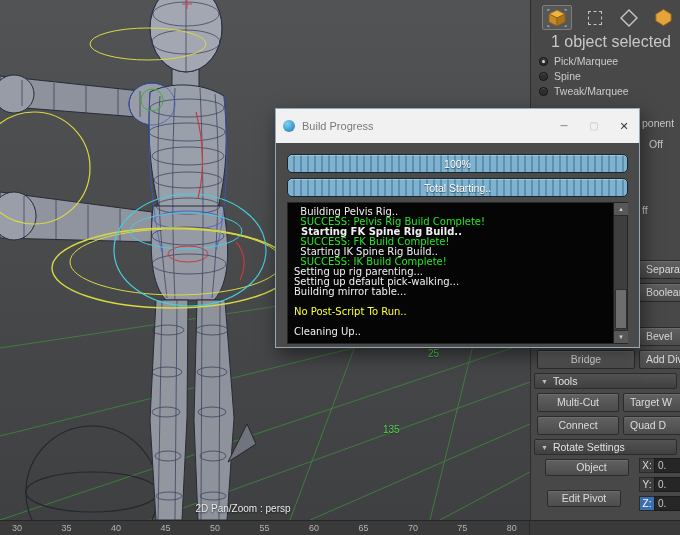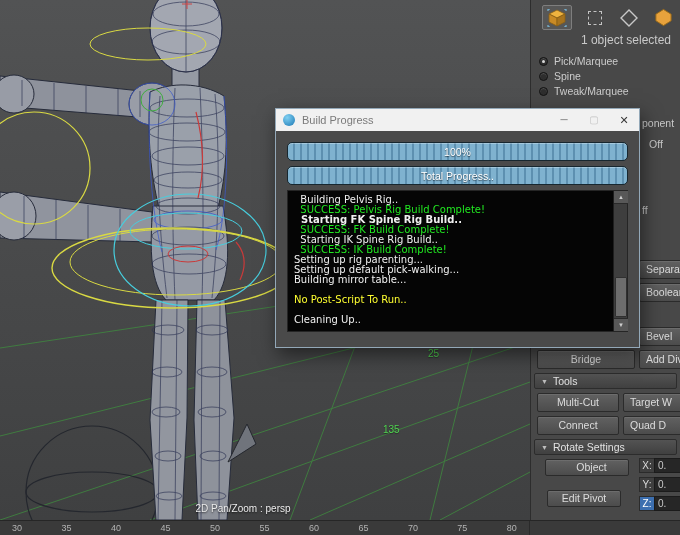--- a/index.html
+++ b/index.html
@@ -20,21 +20,21 @@
 
   
   .panel{position:absolute;left:530px;top:0;width:150px;height:520px;background:#484848;border-left:1px solid #2d2d2d;overflow:hidden;z-index:5}
   .icon-slot{position:absolute;top:5px;width:30px;height:25px;display:flex;align-items:center;justify-content:center;border-radius:2px}
   .icon-slot.active{background:#575757;border:1px solid #7e7e7e}
   #icon-slot-1{left:11px}
   #icon-slot-2{left:49px}
   #icon-slot-3{left:83px}
   #icon-slot-4{left:117px}
   .marquee-glyph{width:14px;height:14px;border:1px dashed #c4c4c4}
-  .sel-status{position:absolute;top:33px;right:9px;font-size:12px;color:#c9c9c9}
+  .sel-status{position:absolute;top:33px;right:9px;font-size:16px;color:#c9c9c9}
   .radio-row{position:absolute;left:8px;display:flex;align-items:center;gap:6px}
   #radio-1{top:55px}#radio-2{top:70px}#radio-3{top:85px}
   .radio-circle{width:9px;height:9px;border-radius:50%;background:#2e2e2e;border:1px solid #141414;box-shadow:inset 0 1px 1px rgba(255,255,255,.18);position:relative;flex:0 0 auto}
   .radio-circle.on::after{content:"";position:absolute;left:2px;top:2px;width:3px;height:3px;border-radius:50%;background:#d8d8d8}
   .radio-label{font-size:10.5px;color:#cccccc}
   .frag{position:absolute;font-size:10.5px;color:#c9c9c9}
   #frag-ponent{left:111px;top:117px}
   #frag-off1{left:118px;top:138px}
   #frag-off2{left:111px;top:204px}
   .pbtn{position:absolute;height:19px;background:linear-gradient(#616161,#4c4c4c);border:1px solid #2b2b2b;border-radius:2px;color:#dcdcdc;font-size:10.5px;line-height:17px;text-align:center;box-shadow:inset 0 1px 0 rgba(255,255,255,.08);cursor:default;white-space:nowrap;overflow:hidden}
@@ -55,21 +55,21 @@
   #dd-object{left:14px;width:84px;top:459px;height:17px;line-height:15px;text-align:center;padding-left:9px}
   #btn-editpivot{left:16px;width:74px;top:490px;height:17px;line-height:15px}
   .axis-row{position:absolute;left:108px;height:15px;display:flex}
   #axis-x{top:458px}#axis-y{top:477px}#axis-z{top:496px}
   .axis-label{width:15px;font-size:10px;color:#ddd;line-height:13px;text-align:center;background:#3f3f3f;border:1px solid #2b2b2b;border-right:none}
   #axis-z .axis-label{background:#3c6fb0;color:#fff}
   .axis-value{width:56px;background:#262626;border:1px solid #1b1b1b;color:#c8c8c8;font-size:10px;line-height:13px;padding-left:3px}
 
   
   .dialog{position:absolute;left:275px;top:108px;width:365px;height:240px;z-index:20;border:1px solid #93a8b8;box-shadow:3px 7px 18px rgba(0,0,0,.5);background:#4a4a4a;overflow:hidden}
-  .titlebar{height:22px;background:#f1f1f1;display:flex;align-items:center;padding-left:7px}
+  .titlebar{height:34px;background:#f1f1f1;display:flex;align-items:center;padding-left:7px}
   .dlg-icon{width:12px;height:12px;border-radius:50%;background:radial-gradient(circle at 35% 30%,#7fd0f2,#1c78b4);flex:0 0 auto}
   .dlg-title{font-size:11px;color:#7a7a7a;margin-left:7px;flex:1}
   .winbtn{width:30px;text-align:center;font-size:10px;line-height:22px;color:#666;cursor:default}
   .winbtn.max{color:#c2c2c2}
   .winbtn.close{color:#3a3a3a;font-size:11px}
   .dlg-body{padding:11px 11px 8px}
   .pbar{position:relative;height:19px;margin-bottom:5px;border:1px solid #17272f;border-radius:5px;background:repeating-linear-gradient(90deg,#7fb2cf 0px,#7fb2cf 5px,#5d90b0 5px,#5d90b0 7px);box-shadow:inset 0 1px 0 rgba(255,255,255,.3)}
   .pbar-label{position:absolute;inset:0;display:flex;align-items:center;justify-content:center;font-size:10.5px;color:#fff;text-shadow:0 1px 1px rgba(0,0,0,.55)}
   .log{position:relative;margin-top:5px;height:142px;background:#050505;border:1px solid #252525}
   .log-lines{position:absolute;left:0;top:0;bottom:0;right:14px;padding:4px 0 0 6px;overflow:hidden}
@@ -278,21 +278,21 @@
       <span class="dlg-title">Build Progress</span>
       <span class="winbtn min">─</span>
       <span class="winbtn max">▢</span>
       <span class="winbtn close">✕</span>
     </div>
     <div class="dlg-body">
       <div class="pbar">
         <span class="pbar-label">100%</span>
       </div>
       <div class="pbar">
-        <span class="pbar-label">Total Progress..</span>
+        <span class="pbar-label">Total Starting..</span>
       </div>
       <div class="log">
         <div class="log-lines">
 
         <div class="log-line" style="color: rgb(240, 240, 240);">  Building Pelvis Rig..</div>
             <div class="log-line" style="color: rgb(33, 232, 33);">  SUCCESS: Pelvis Rig Build Complete!</div>
             <div class="log-line" style="color: rgb(240, 240, 240); font-weight: bold;">  Starting FK Spine Rig Build..</div>
             <div class="log-line" style="color: rgb(33, 232, 33);">  SUCCESS: FK Build Complete!</div>
             <div class="log-line" style="color: rgb(240, 240, 240);">  Starting IK Spine Rig Build..</div>
             <div class="log-line" style="color: rgb(33, 232, 33);">  SUCCESS: IK Build Complete!</div>

